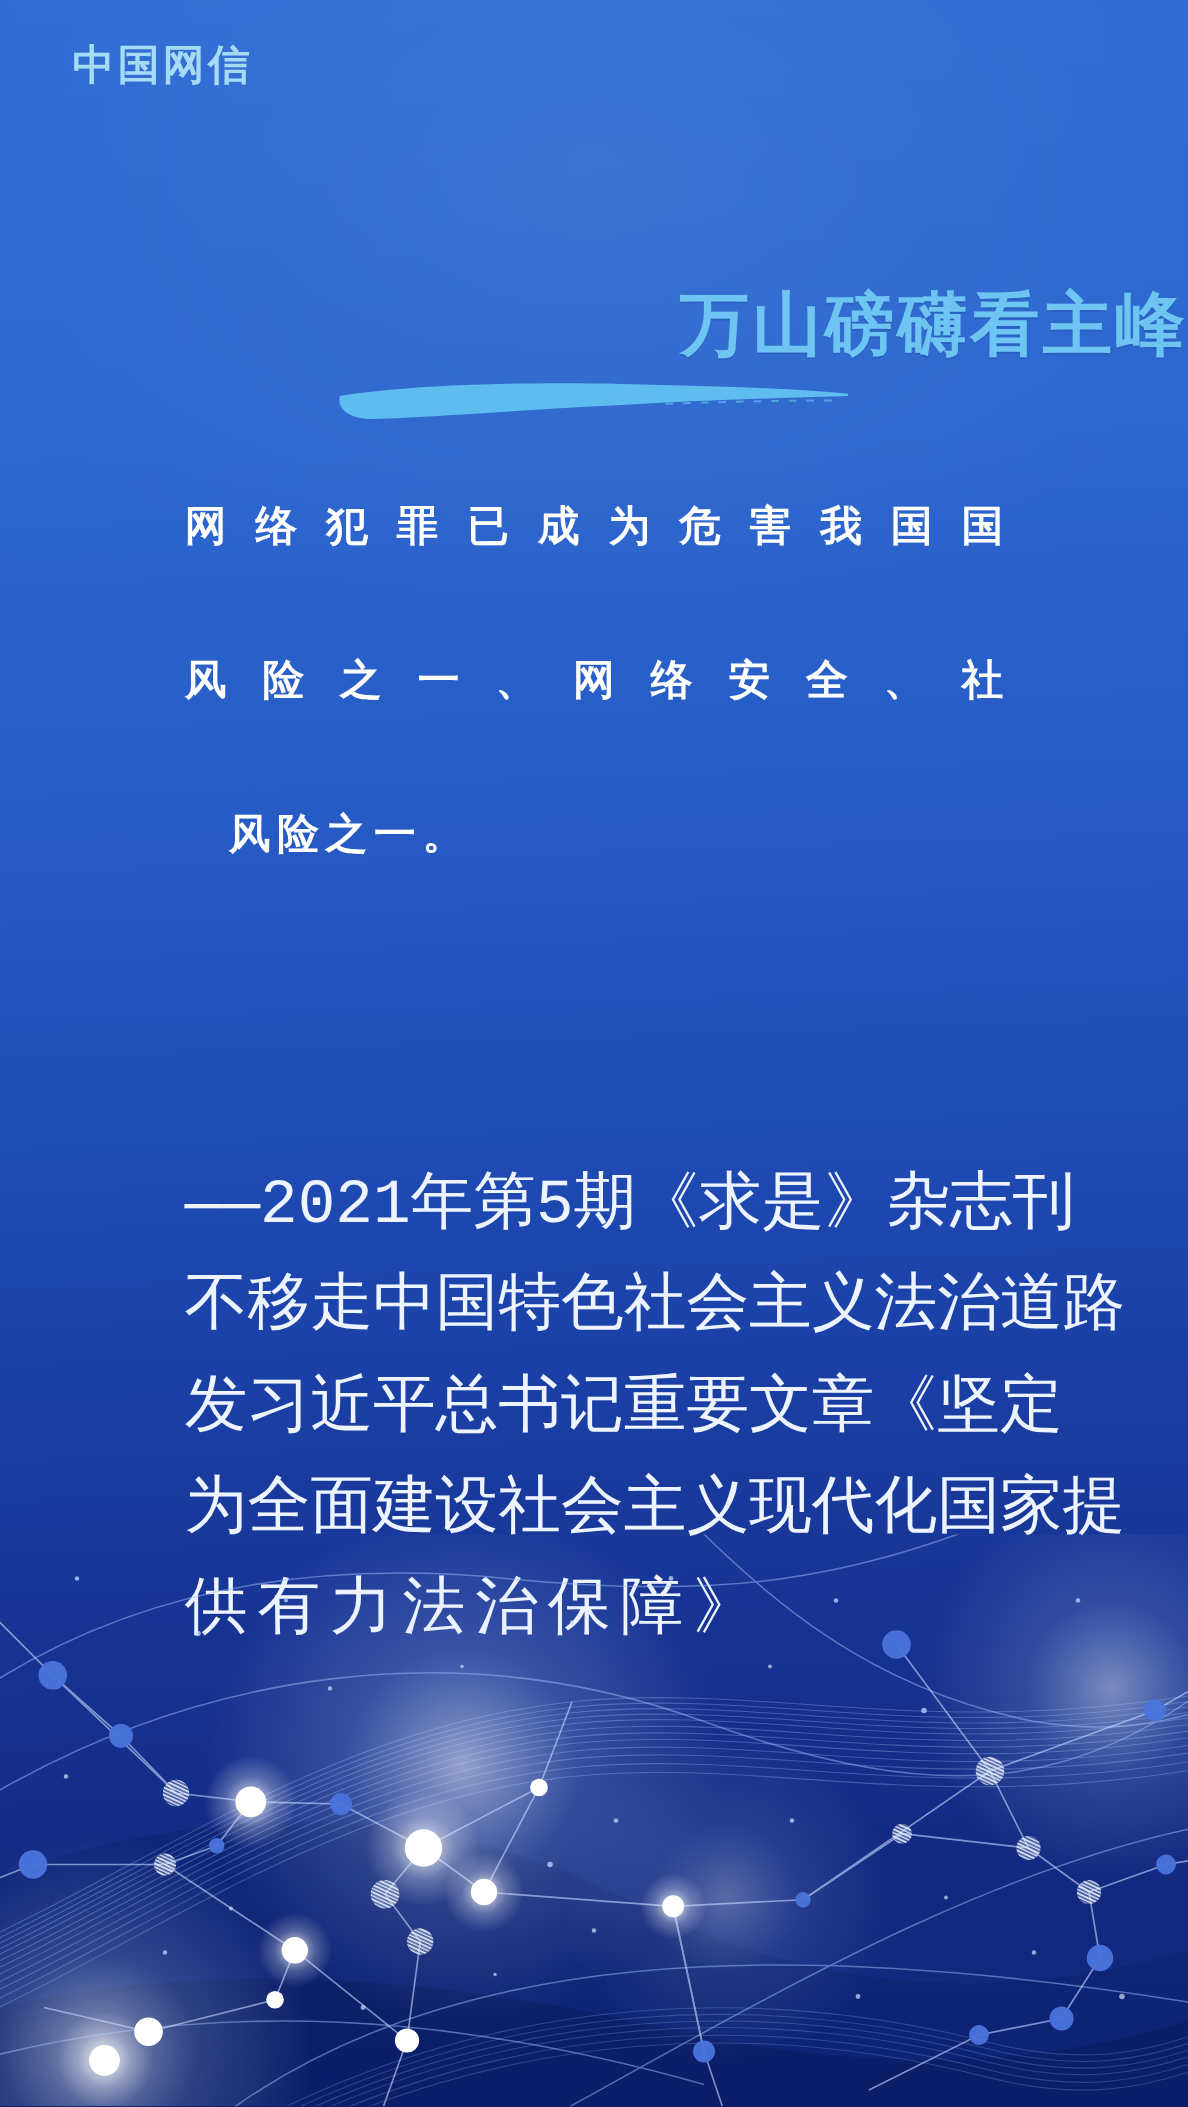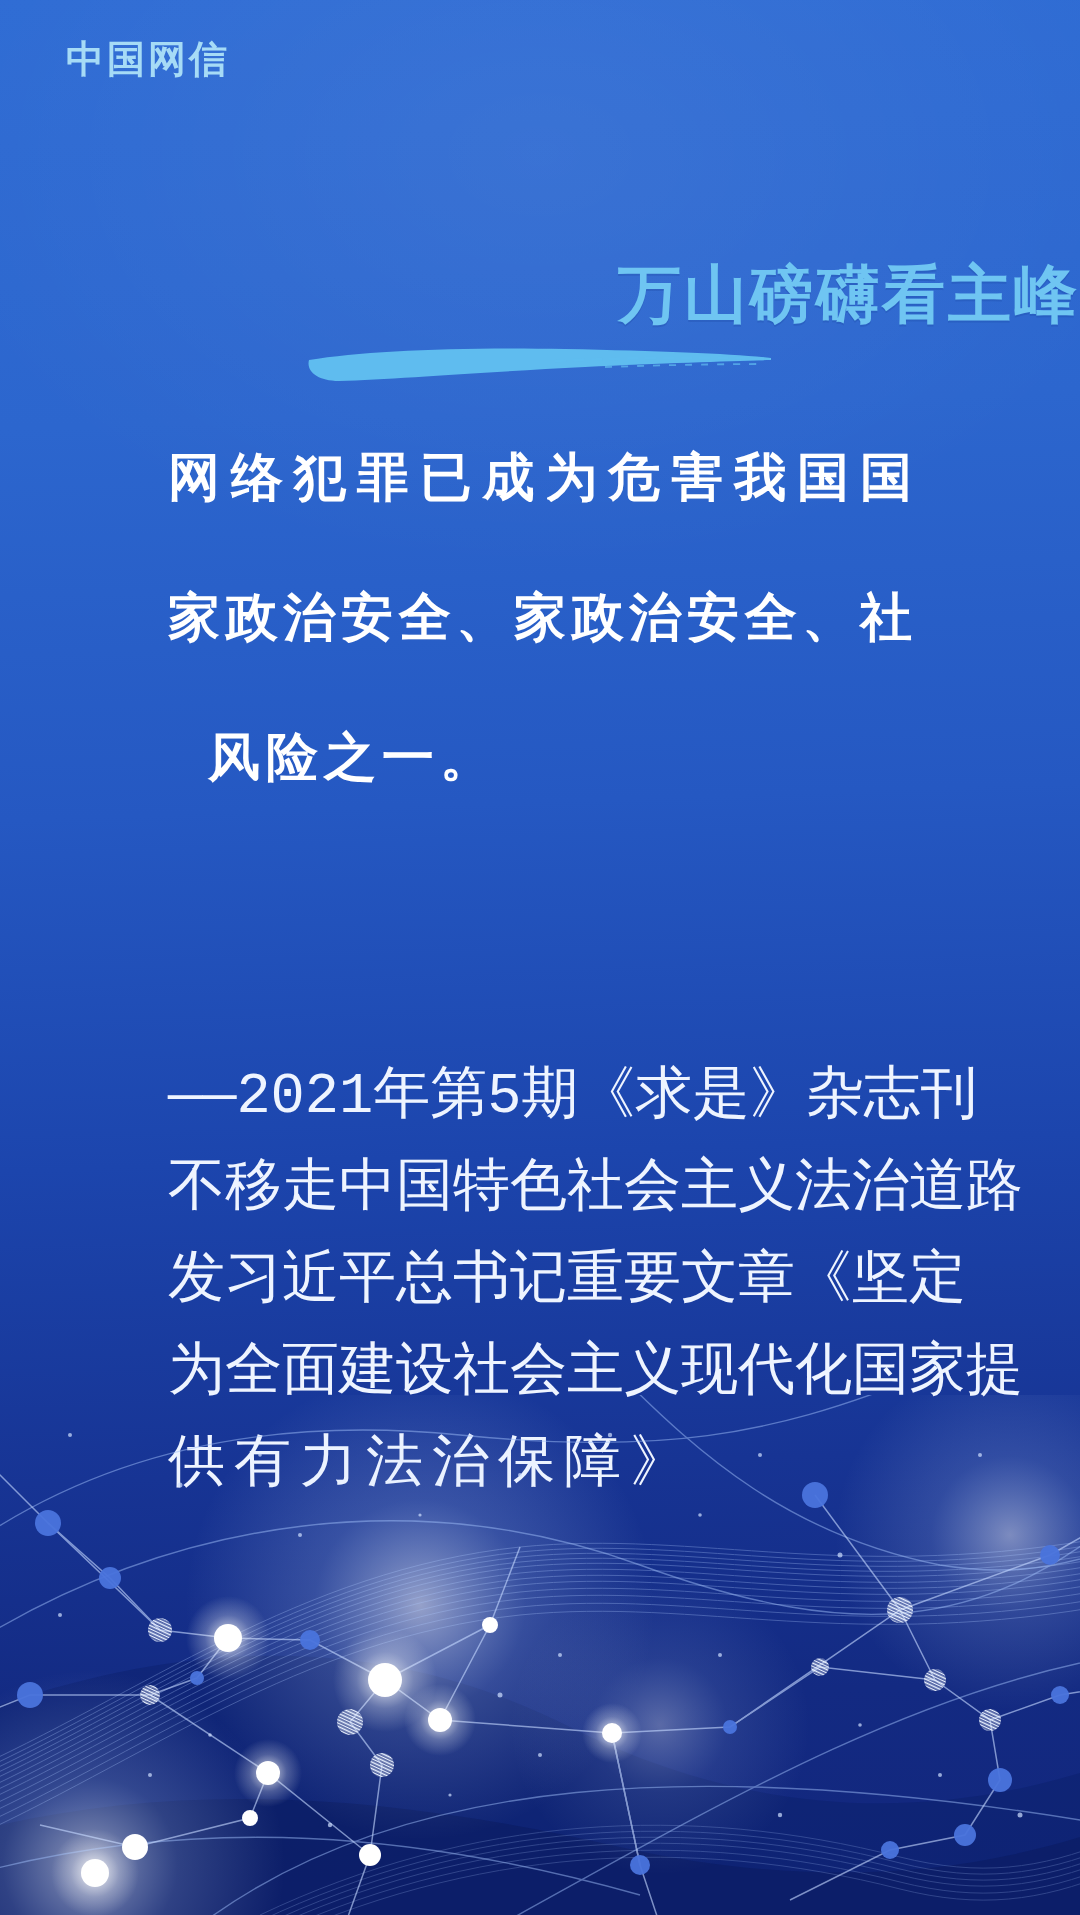--- a/index.html
+++ b/index.html
@@ -29,21 +29,21 @@
     font-size:63px;font-weight:800;letter-spacing:3px;
     color:#6FC5F2;
     text-shadow:0 2px 0 rgba(10,40,120,0.15);
   }
   .brush{display:block;margin:6px auto 0;}
   .quote{
     position:absolute;top:412px;left:168px;right:168px;
     color:#FFFFFF;
   }
   .quote-line{
-    font-size:52px;font-weight:bold;line-height:140px;
+    font-size:38px;font-weight:bold;line-height:140px;
     text-align:justify;text-align-last:justify;
     text-justify:inter-character;
     white-space:nowrap;
   }
   .quote-line.last{text-align-last:left;letter-spacing:6px;margin-left:40px;}
   .attribution{
     position:absolute;top:1051px;left:168px;right:168px;
     color:#EEF4FF;
   }
   .attr-line{
@@ -66,21 +66,21 @@
     <div class="title">万山磅礴看主峰</div>
     <svg class="brush" width="470" height="46" viewBox="0 0 470 46" aria-hidden="true">
       <path d="M4,16 C60,7 150,3 260,5 C360,7 430,10 466,14 L466,16 C430,17 360,19 280,23 C180,28 92,35 34,37 C12,37 1,27 4,16 Z" fill="#5FBCEF"></path>
       <path d="M250,17 C330,13 410,13 462,15" stroke="#5FBCEF" stroke-width="2.6" fill="none" stroke-dasharray="11 7" opacity="0.9"></path>
       <path d="M300,23 C360,21 420,20 458,20" stroke="#5FBCEF" stroke-width="1.8" fill="none" stroke-dasharray="7 9" opacity="0.7"></path>
     </svg>
   </div>
 
   <div class="quote">
     <div class="quote-line">网络犯罪已成为危害我国国</div>
-    <div class="quote-line">家政治安全、家政治安全、社</div>
+    <div class="quote-line">风险之一、网络安全、社</div>
     <div class="quote-line last">风险之一。</div>
   </div>
 
   <div class="attribution">
     <div class="attr-line">——2021年第5期《求是》杂志刊</div>
     <div class="attr-line">不移走中国特色社会主义法治道路</div>
     <div class="attr-line">发习近平总书记重要文章《坚定</div>
     <div class="attr-line">为全面建设社会主义现代化国家提</div>
     <div class="attr-line last">供有力法治保障》</div>
   </div>

